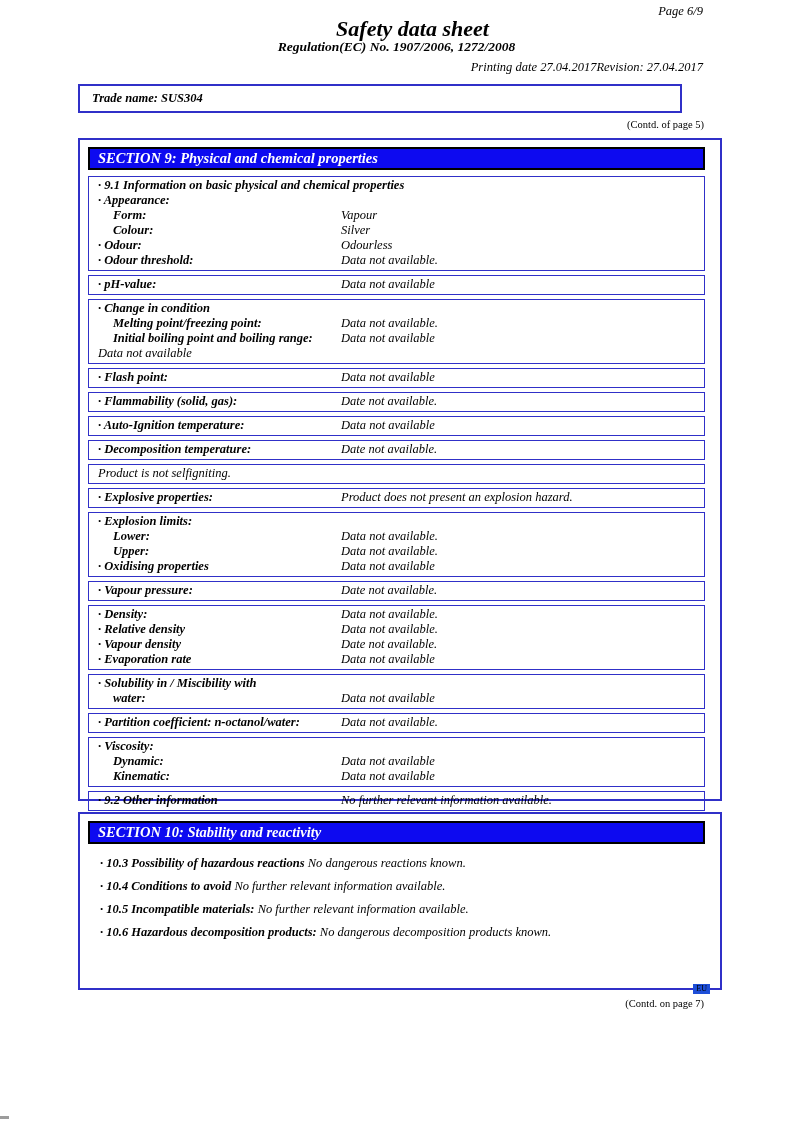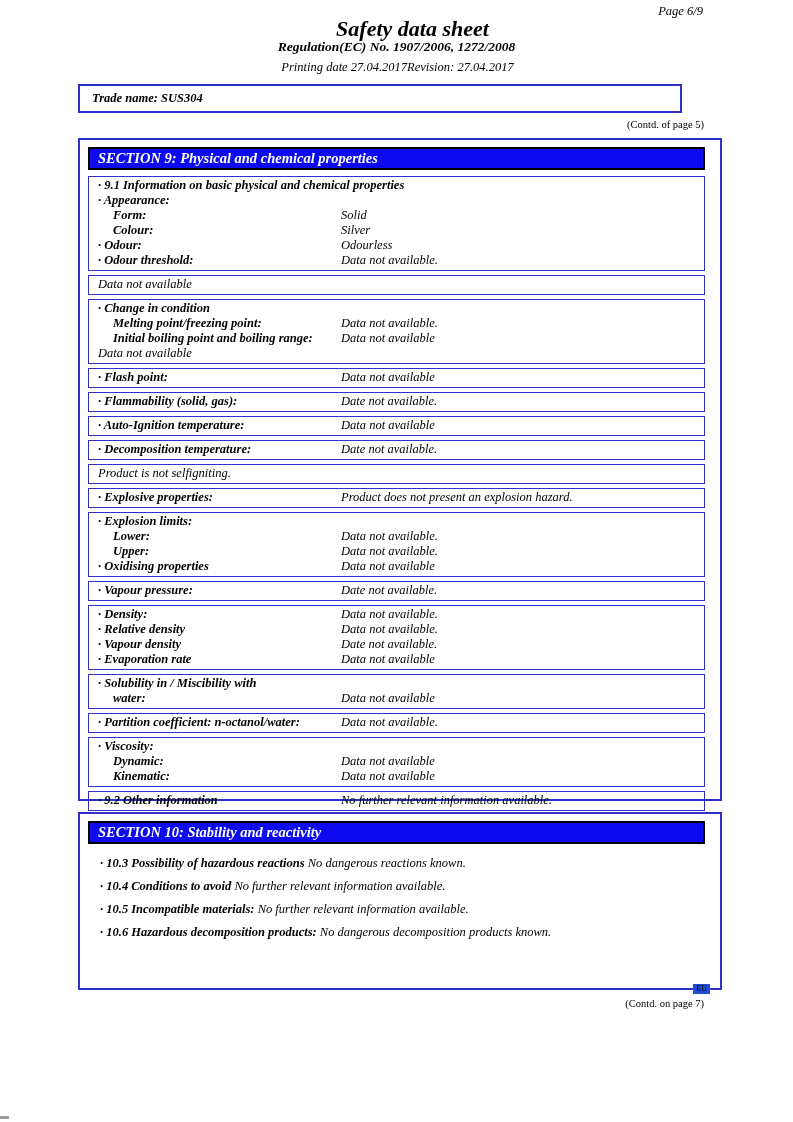--- a/index.html
+++ b/index.html
@@ -26,21 +26,21 @@
   .doc-title{
     position:absolute;top:16px;left:16px;width:100%;
     text-align:center;font-weight:bold;font-size:22px;
   }
   .doc-subtitle{
     position:absolute;top:39px;left:0;width:100%;
     text-align:center;font-weight:bold;font-size:13.5px;
   }
   .meta-row{
     position:absolute;top:60px;left:92px;right:90px;
-    display:flex;justify-content:center;
+    display:flex;justify-content:flex-end;
     font-size:12.5px;
   }
   .trade-box{
     position:absolute;top:84px;left:78px;width:604px;height:29px;
     border:2px solid var(--box-border);
     display:flex;align-items:center;
     padding-left:12px;
     font-weight:bold;font-size:12.5px;
   }
   .contd-of{
@@ -137,37 +137,38 @@
           <div class="prop-row">
             <span class="prop-label">· 9.1 Information on basic physical and chemical properties</span>
             <span class="prop-value"></span>
           </div>
           <div class="prop-row">
             <span class="prop-label">· Appearance:</span>
             <span class="prop-value"></span>
           </div>
           <div class="prop-row indent">
             <span class="prop-label">Form:</span>
-            <span class="prop-value">Solid</span>
+            <span class="prop-value">Vapour</span>
           </div>
           <div class="prop-row indent">
             <span class="prop-label">Colour:</span>
             <span class="prop-value">Silver</span>
           </div>
           <div class="prop-row">
             <span class="prop-label">· Odour:</span>
             <span class="prop-value">Odourless</span>
           </div>
           <div class="prop-row">
             <span class="prop-label">· Odour threshold:</span>
             <span class="prop-value">Data not available.</span>
           </div>
         </div>
         <div class="row-group">
           <div class="prop-row">
+            <span class="prop-label">· pH-value:</span>
             <span class="prop-value">Data not available</span>
           </div>
         </div>
         <div class="row-group">
           <div class="prop-row">
             <span class="prop-label">· Change in condition</span>
             <span class="prop-value"></span>
           </div>
           <div class="prop-row indent">
             <span class="prop-label">Melting point/freezing point:</span>

